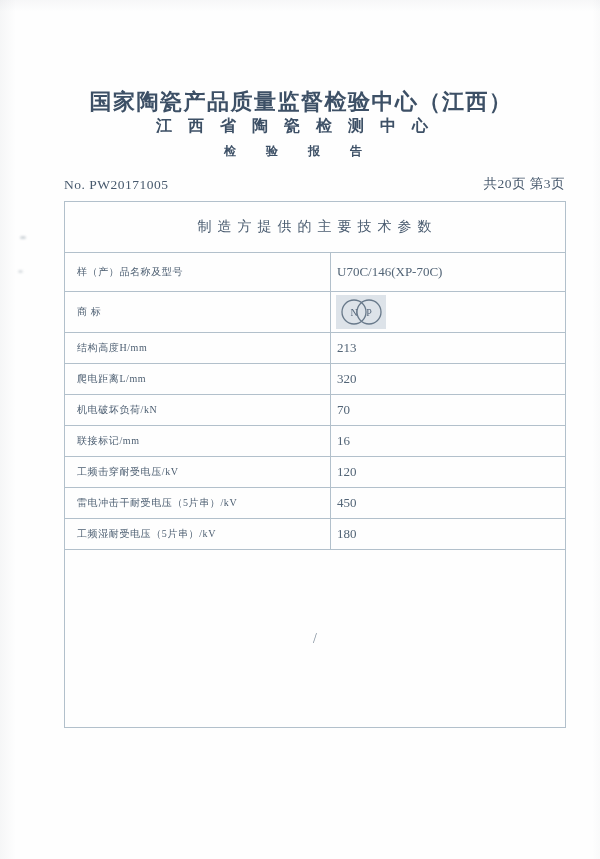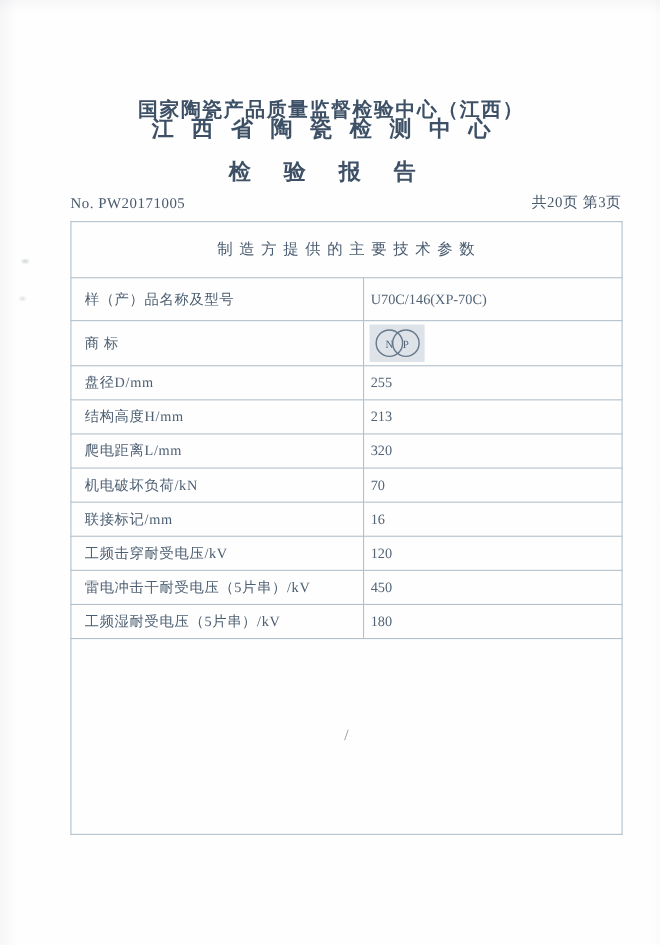--- a/index.html
+++ b/index.html
@@ -14,44 +14,44 @@
     background:
       linear-gradient(to right, rgba(110,122,134,0.06), rgba(110,122,134,0) 16px),
       linear-gradient(to bottom, rgba(110,122,134,0.05), rgba(110,122,134,0) 12px),
       linear-gradient(to left, rgba(110,122,134,0.03), rgba(110,122,134,0) 8px),
       #fefefe;
   }
   .title-line {
     position:absolute; left:0; right:0; text-align:center;
     color:#3d5066; font-weight:700;
   }
-  .t1 { top:87px;  font-size:18px; letter-spacing:1.5px; padding-left:2px; }
-  .t2 { top:104px; font-size:20px; letter-spacing:16px;  }
-  .t3 { top:143px; font-size:20px; letter-spacing:30px;  padding-left:16px; }
+  .t1 { top:87px;  font-size:22px; letter-spacing:1.5px; padding-left:2px; }
+  .t2 { top:116px; font-size:16px; letter-spacing:16px;  }
+  .t3 { top:143px; font-size:12px; letter-spacing:30px;  padding-left:16px; }
   .ref-row {
     position:absolute; top:175px; left:64px; width:501px;
     display:flex; justify-content:space-between; align-items:flex-end;
     font-size:13.5px; color:#47596d; letter-spacing:0.5px;
   }
   table.params {
     position:absolute; top:201px; left:64px;
     width:501px; border-collapse:collapse; table-layout:fixed;
     color:#4e6072;
   }
   col.c1 { width:266px; }
   col.c2 { width:235px; }
   .params th, .params td { border:1px solid #b2c0cb; vertical-align:middle; }
   .params thead th {
     height:48px; font-size:14px; font-weight:400;
     letter-spacing:6px; padding-left:6px; text-align:center; color:#4a5c70;
   }
   .params tbody tr { height:31px; }
   .params tbody tr:nth-child(1) { height:39px; }
   .params tbody tr:nth-child(2) { height:41px; }
-  td.lbl { padding-left:12px; font-size:13px; letter-spacing:0.6px; color:#4c5e71; }
+  td.lbl { padding-left:12px; font-size:10px; letter-spacing:0.6px; color:#4c5e71; }
   td.val { padding-left:6px;  font-size:13px; color:#526476; }
   .params tfoot td {
     height:175px; text-align:center;
     font-size:14px; color:#7e8c9a;
   }
   .tm-logo {
     display:inline-block; margin-left:-1px; vertical-align:middle;
     background:#dde3e9; padding:1px 2px; line-height:0;
   }
   .tm-logo svg { display:block; }
@@ -107,27 +107,20 @@
         <svg width="46" height="32" viewBox="0 0 46 32">
           <circle cx="16" cy="16" r="12"></circle>
           <circle cx="31" cy="16" r="12"></circle>
           <text x="16" y="20">N</text>
           <text x="31" y="20">P</text>
         </svg>
       </span>
     </td>
   </tr>
         <tr>
-    <td class="lbl">盘径D/mm</td>
-    <td class="val">
-      <span>255</span>
-      
-    </td>
-  </tr>
-        <tr>
     <td class="lbl">结构高度H/mm</td>
     <td class="val">
       <span>213</span>
       
     </td>
   </tr>
         <tr>
     <td class="lbl">爬电距离L/mm</td>
     <td class="val">
       <span>320</span>

